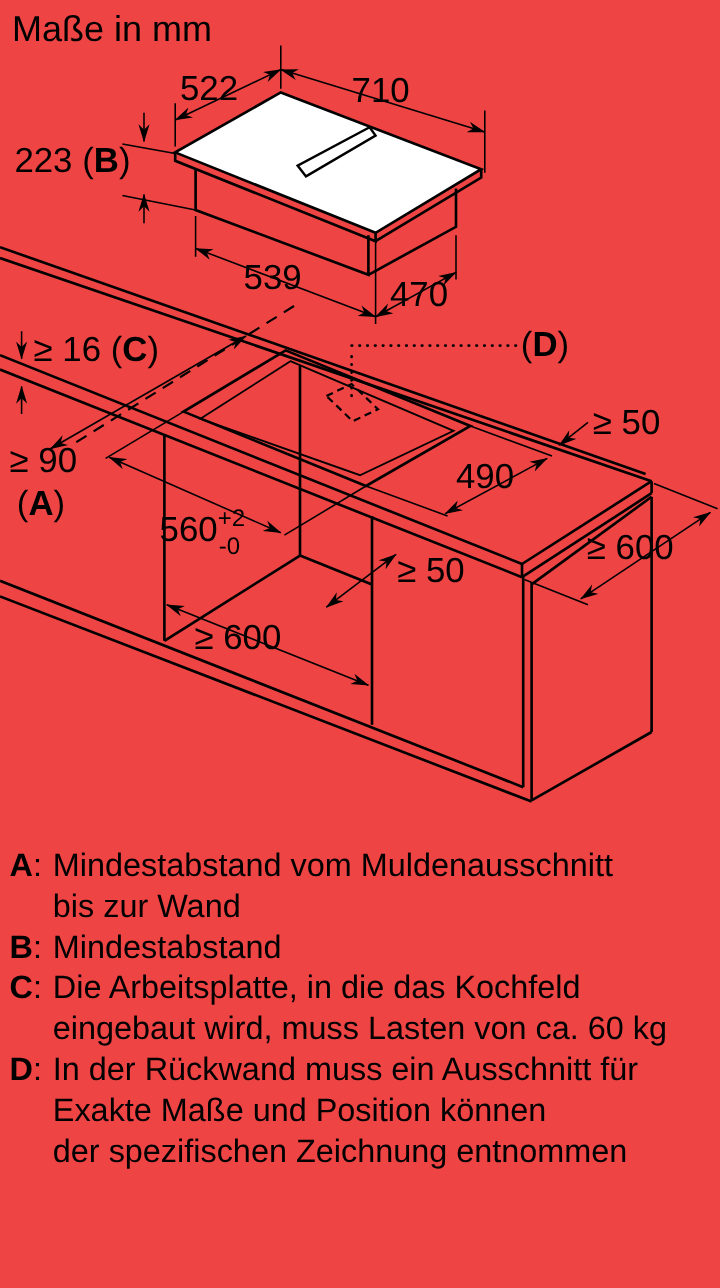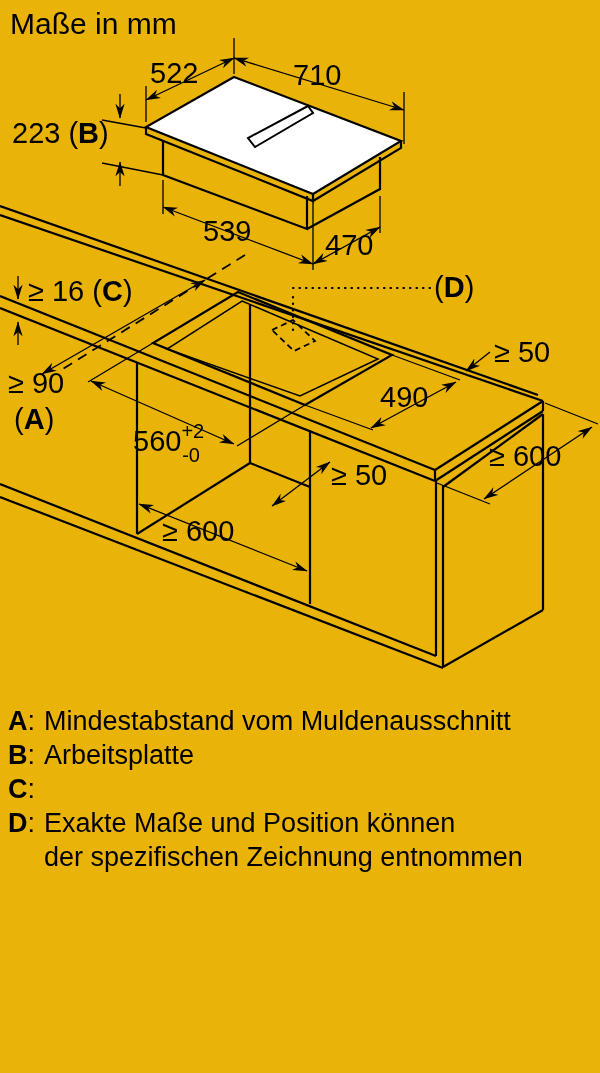--- a/index.html
+++ b/index.html
@@ -1,16 +1,16 @@
 <!DOCTYPE html>
 <html><head>
 <meta charset="utf-8">
 <style>
   html,body{margin:0;padding:0;background:#ffffff;}
-  #stage{position:relative;width:600px;height:1073px;background:#eab308;overflow:hidden;
+  #stage{position:relative;width:600px;height:1073px;background:#ef4444;overflow:hidden;
          font-family:"Liberation Sans", sans-serif;color:#000;}
   #diagram{position:absolute;left:0;top:0;}
   svg text{fill:#000;font-family:"Liberation Sans", sans-serif;}
   .lbl{font-size:29px;}
   .ttl{font-size:30px;}
   .b{font-weight:bold;}
   .ln{stroke:#000;stroke-width:2.2;fill:none;}
   .thin{stroke:#000;stroke-width:1.3;fill:none;}
   .shape{fill:#fff;stroke:#000;stroke-width:2.2;}
   #legend{position:absolute;left:0;top:690px;width:600px;padding:14px 0 0 8px;box-sizing:border-box;}
@@ -136,34 +136,38 @@
       <line class="thin" x1="139" y1="504" x2="307" y2="571" marker-start="url(#arr)" marker-end="url(#arr)"></line>
       <text class="lbl" x="162" y="541">≥ 600</text>
     </g>
   </svg>
 
   <div id="legend">
       <div class="legend-item">
         <div class="legend-key"><span class="letter">A</span><span>:</span></div>
         <div class="legend-lines">
           <div class="legend-line">Mindestabstand vom Muldenausschnitt</div>
+          <div class="legend-line">bis zur Wand</div>
         </div>
       </div>
       <div class="legend-item">
         <div class="legend-key"><span class="letter">B</span><span>:</span></div>
         <div class="legend-lines">
-          <div class="legend-line">Arbeitsplatte</div>
+          <div class="legend-line">Mindestabstand</div>
         </div>
       </div>
       <div class="legend-item">
         <div class="legend-key"><span class="letter">C</span><span>:</span></div>
         <div class="legend-lines">
+          <div class="legend-line">Die Arbeitsplatte, in die das Kochfeld</div>
+          <div class="legend-line">eingebaut wird, muss Lasten von ca. 60 kg</div>
         </div>
       </div>
       <div class="legend-item">
         <div class="legend-key"><span class="letter">D</span><span>:</span></div>
         <div class="legend-lines">
+          <div class="legend-line">In der Rückwand muss ein Ausschnitt für</div>
           <div class="legend-line">Exakte Maße und Position können</div>
           <div class="legend-line">der spezifischen Zeichnung entnommen</div>
         </div>
       </div>
     </div>
 </div>
 
 </body></html>

